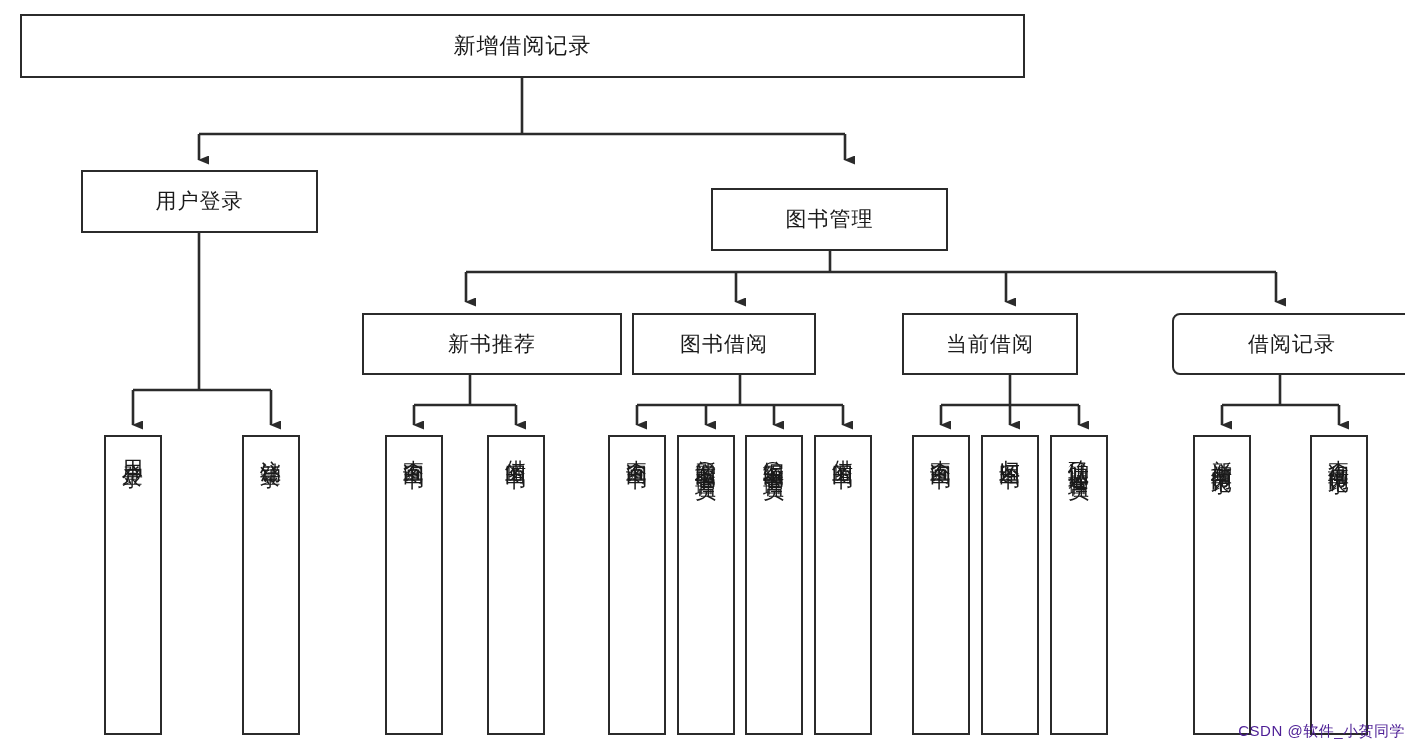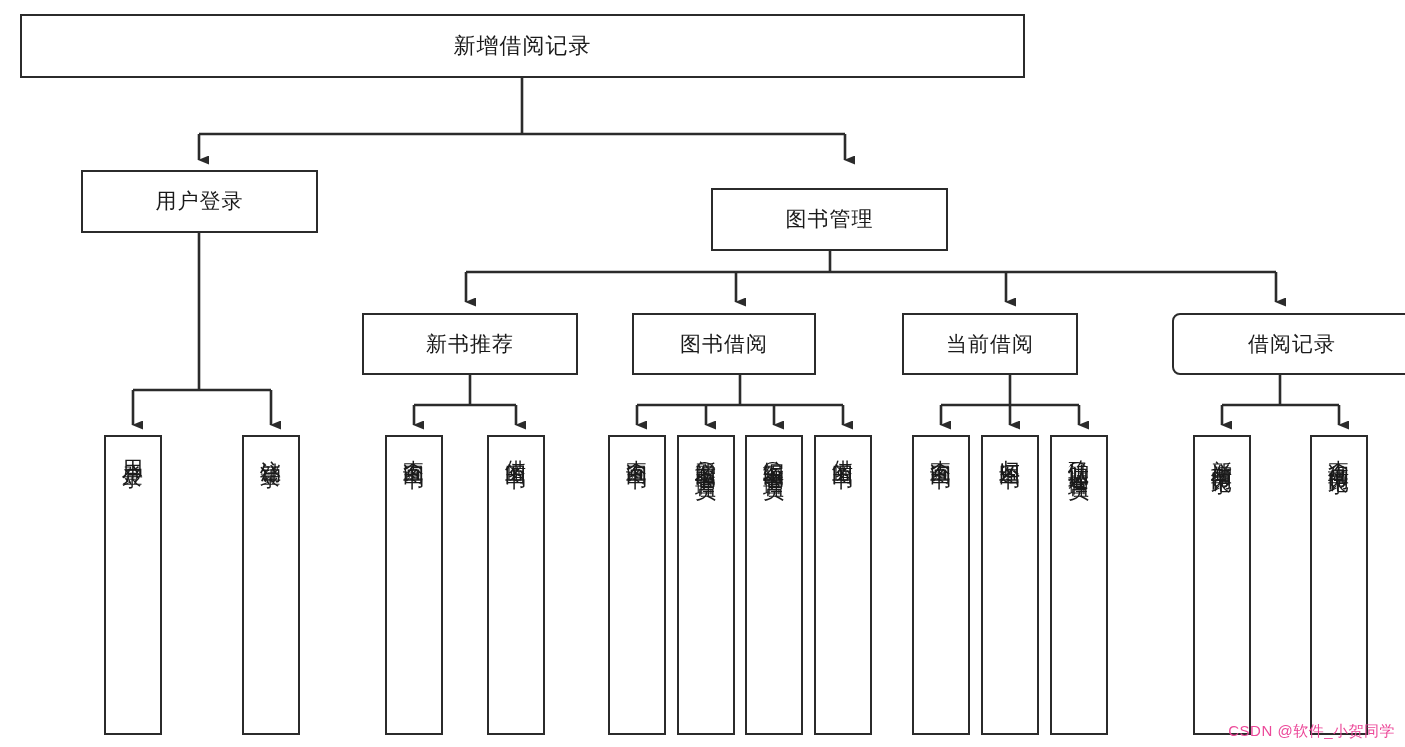--- a/index.html
+++ b/index.html
@@ -60,24 +60,24 @@
   .node.vertical .node-label {
     writing-mode: vertical-rl;
     text-orientation: upright;
     font-size: 21px;
     letter-spacing: 3px;
     line-height: 1;
     white-space: nowrap;
   }
   #watermark {
     position: absolute;
-    right: 10px;
+    right: 0;
     bottom: 6px;
     font-size: 15px;
-    color: #ec4899;
+    color: #4c1d95;
     letter-spacing: 0.5px;
     z-index: 5;
     white-space: nowrap;
     font-family: "Liberation Sans", "DejaVu Sans", sans-serif;
   }
 </style>
 </head>
 <body>
 
 <div id="diagram-root">
@@ -137,21 +137,21 @@
     <span class="node-label">新增借阅记录</span>
   </div>
 
   <div class="node horizontal" style="left:81px; top:170px; width:237px; height:63px;">
     <span class="node-label">用户登录</span>
   </div>
   <div class="node horizontal" style="left:711px; top:170px; width:237px; height:63px;margin-top:18px;">
     <span class="node-label">图书管理</span>
   </div>
 
-  <div class="node horizontal" style="left:362px; top:313px; width:216px; height:62px;">
+  <div class="node horizontal" style="left:362px; top:313px; width:260px; height:62px;">
     <span class="node-label">新书推荐</span>
   </div>
   <div class="node horizontal" style="left:632px; top:313px; width:184px; height:62px;">
     <span class="node-label">图书借阅</span>
   </div>
   <div class="node horizontal" style="left:902px; top:313px; width:176px; height:62px;">
     <span class="node-label">当前借阅</span>
   </div>
   <div class="node horizontal" style="left:1172px; top:313px; width:240px; height:62px;border-radius:8px;">
     <span class="node-label">借阅记录</span>

